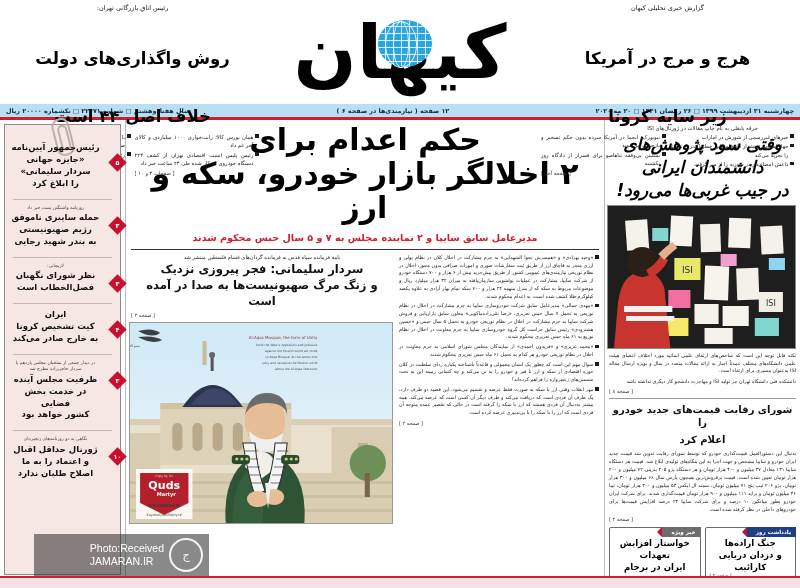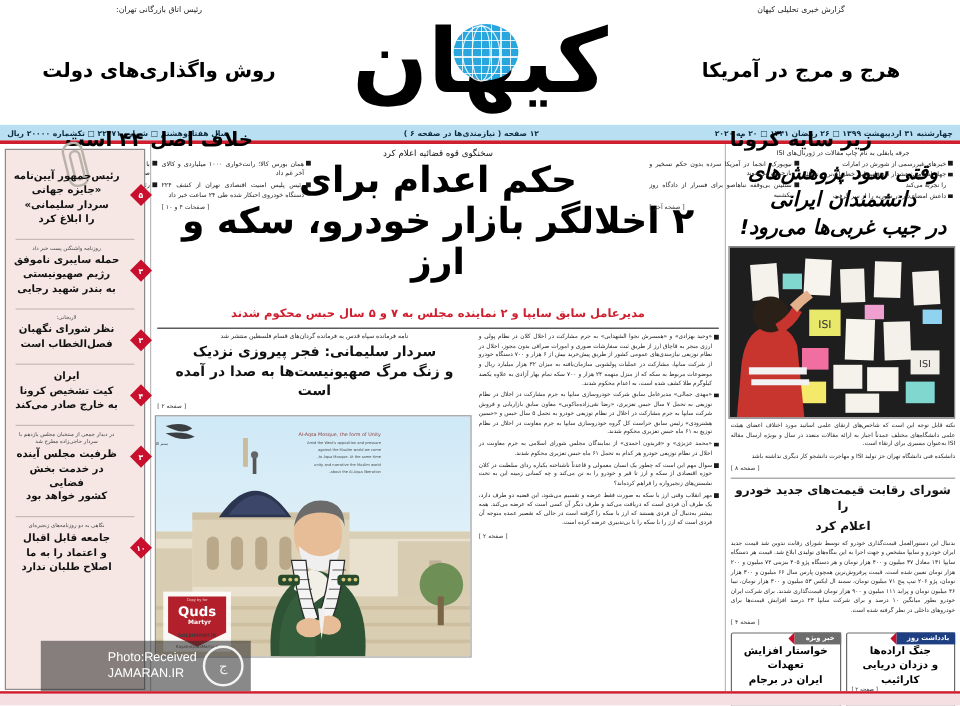--- a/index.html
+++ b/index.html
@@ -76,21 +76,21 @@
   .tab:after{content:"";position:absolute;left:-5px;top:0;border-top:5px solid transparent;
              border-bottom:5px solid transparent;border-right:5px solid #c8102e;}
   .nbox .btitle{font-size:8.6px;font-weight:bold;line-height:1.4;text-align:center;color:#000;}
   .nbox .bpage{font-size:4.6px;color:#333;text-align:left;}
 
   
   .col-mid{flex:1;box-sizing:border-box;padding:3px 5px 0 5px;}
   .m-kicker{font-size:7.2px;text-align:center;color:#111;margin-bottom:2px;}
   .m-title{font-size:30px;font-weight:bold;line-height:1.14;text-align:center;color:#000;
            letter-spacing:-.5px;}
-  .m-sub{font-size:9.6px;font-weight:bold;color:#cf1f2e;text-align:center;margin-top:18px;line-height:1.4;}
+  .m-sub{font-size:9.6px;font-weight:bold;color:#cf1f2e;text-align:center;margin-top:5px;line-height:1.4;}
   .hr-dark{height:1px;background:#333;margin:5px 0 4px 0;}
 
   .mid2{display:flex;gap:6px;}
   .mid2 .c1{width:200px;}
   .mid2 .c2{flex:1;}
   .m2-kicker{font-size:5.2px;text-align:center;color:#222;margin-bottom:2px;}
   .m2-title{font-size:11.6px;font-weight:bold;line-height:1.38;text-align:center;}
   .m-body{font-size:4.85px;line-height:1.6;text-align:justify;color:#1b1b1b;}
   .m-body p{margin:0 0 2px 0;display:flex;gap:2px;align-items:flex-start;}
   .m-body p span.t{flex:1;}
@@ -286,21 +286,20 @@
         <div class="nbox">
           <div class="tab gray">خبر ویژه</div>
           <div class="btitle">خواستار افزایش تعهدات</div>
           <div class="btitle">ایران در برجام هستند</div>
 
         </div>
       </div>
     </div>
 
     <div class="col-mid">
-      <div class="m-kicker">سخنگوی قوه قضائیه اعلام کرد</div>
       <div class="m-title">حکم اعدام برای</div>
       <div class="m-title">۲ اخلالگر بازار خودرو، سکه و ارز</div>
       <div class="m-sub">مدیرعامل سابق سایپا و ۲ نماینده مجلس به ۷ و ۵ سال حبس محکوم شدند</div>
       <div class="hr-dark"></div>
 
       <div class="mid2">
 
         <div class="c1">
           <div class="m-body">
             <p>
@@ -497,21 +496,21 @@
           <div class="r-title">در خدمت بخش فضایی</div>
           <div class="r-title">کشور خواهد بود</div>
         </div>
         <div class="r-sep"></div>
 
         <div class="r-item">
           <div class="r-num">
               <b>۱۰</b>
             </div>
           <div class="r-kicker">نگاهی به دو روزنامه‌های زنجیره‌ای</div>
-          <div class="r-title">جامعه قابل اقبال</div>
+          <div class="r-title">ژورنال حداقل اقبال</div>
           <div class="r-title">و اعتماد را به ما</div>
           <div class="r-title">اصلاح طلبان ندارد</div>
         </div>
       </div>
     </div>
   </div>
 
   <div class="watermark">
     <div class="wm-logo">ج</div>
     <div class="wm-txt">

